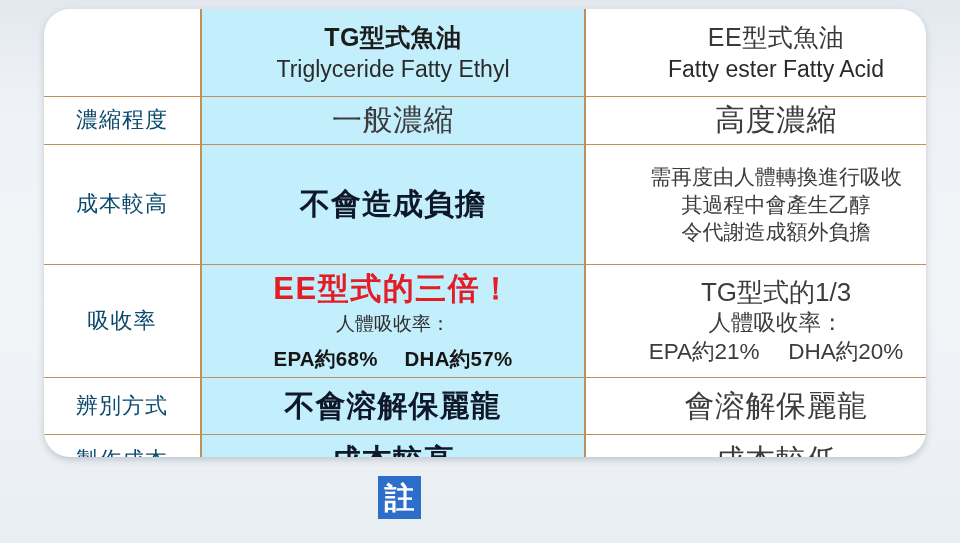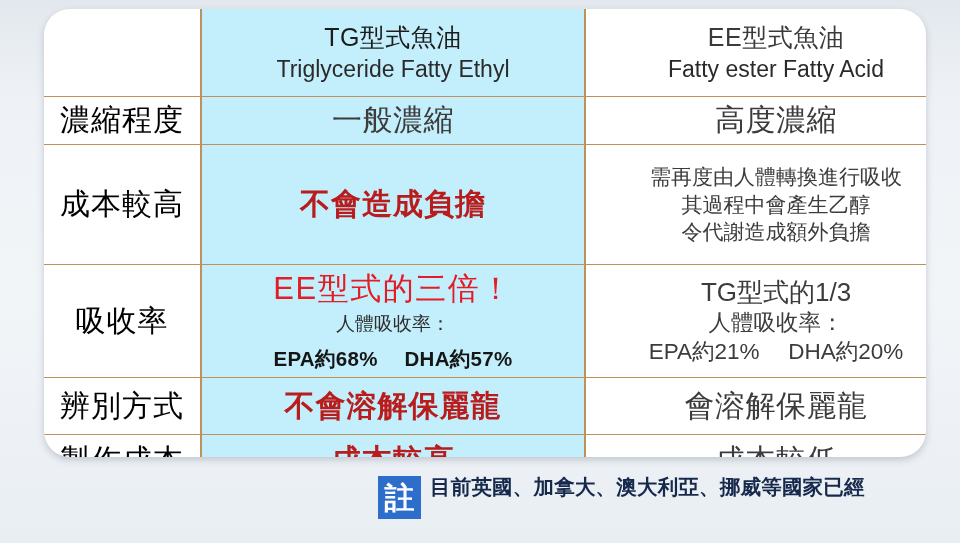--- a/index.html
+++ b/index.html
@@ -56,52 +56,52 @@
   
   tr.row-head td   { height: 83px; }
   tr.row-conc td   { height: 43px; }
   tr.row-burden td { height: 115px; }
   tr.row-absorb td { height: 108px; }
   tr.row-ident td  { height: 52px; }
   tr.row-cost td   { height: 46px; }
 
   
   .label-text {
-    font-size: 30px;
+    font-size: 22px;
     letter-spacing: 1px;
-    color: #000000;
+    color: #0c4a6e;
   }
   .head-cn {
     font-size: 25px;
-    font-weight: normal;
+    font-weight: bold;
     color: #1c1c1c;
     letter-spacing: 0.5px;
   }
   .head-en {
     font-size: 23px;
     color: #2a2a2a;
     margin-top: 2px;
   }
   .head-cn.plain { font-weight: normal; color: #3a3a3a; }
 
   .val {
     font-size: 30px;
     color: #3c3c3c;
     letter-spacing: 0.5px;
   }
   .val.red {
-    color: #b91c1c;
+    color: #0f172a;
     font-weight: bold;
     letter-spacing: 1px;
   }
   .multiline { font-size: 21px; color: #3c3c3c; line-height: 1.32; }
 
   .big-red {
     font-size: 31px;
-    font-weight: normal;
+    font-weight: bold;
     color: #e31d26;
     letter-spacing: 1.5px;
     display: block;
     margin-bottom: 3px;
   }
   .sub-line { font-size: 19px; color: #2e2e2e; display: block; }
   .sub-bold {
     font-size: 20.5px;
     font-weight: bold;
     color: #161616;
@@ -230,15 +230,14 @@
           <span class="val">成本較低</span>
         </td>
       </tr>
     </tbody>
   </table>
 </div>
 
 <div id="footnote">
   <div id="note-badge">註</div>
   <div class="note-lines">
-    <span class="note-line">目前英國、加拿大、澳大利亞、挪威等國家已經</span>
   </div>
 </div>
 
 </body></html>

